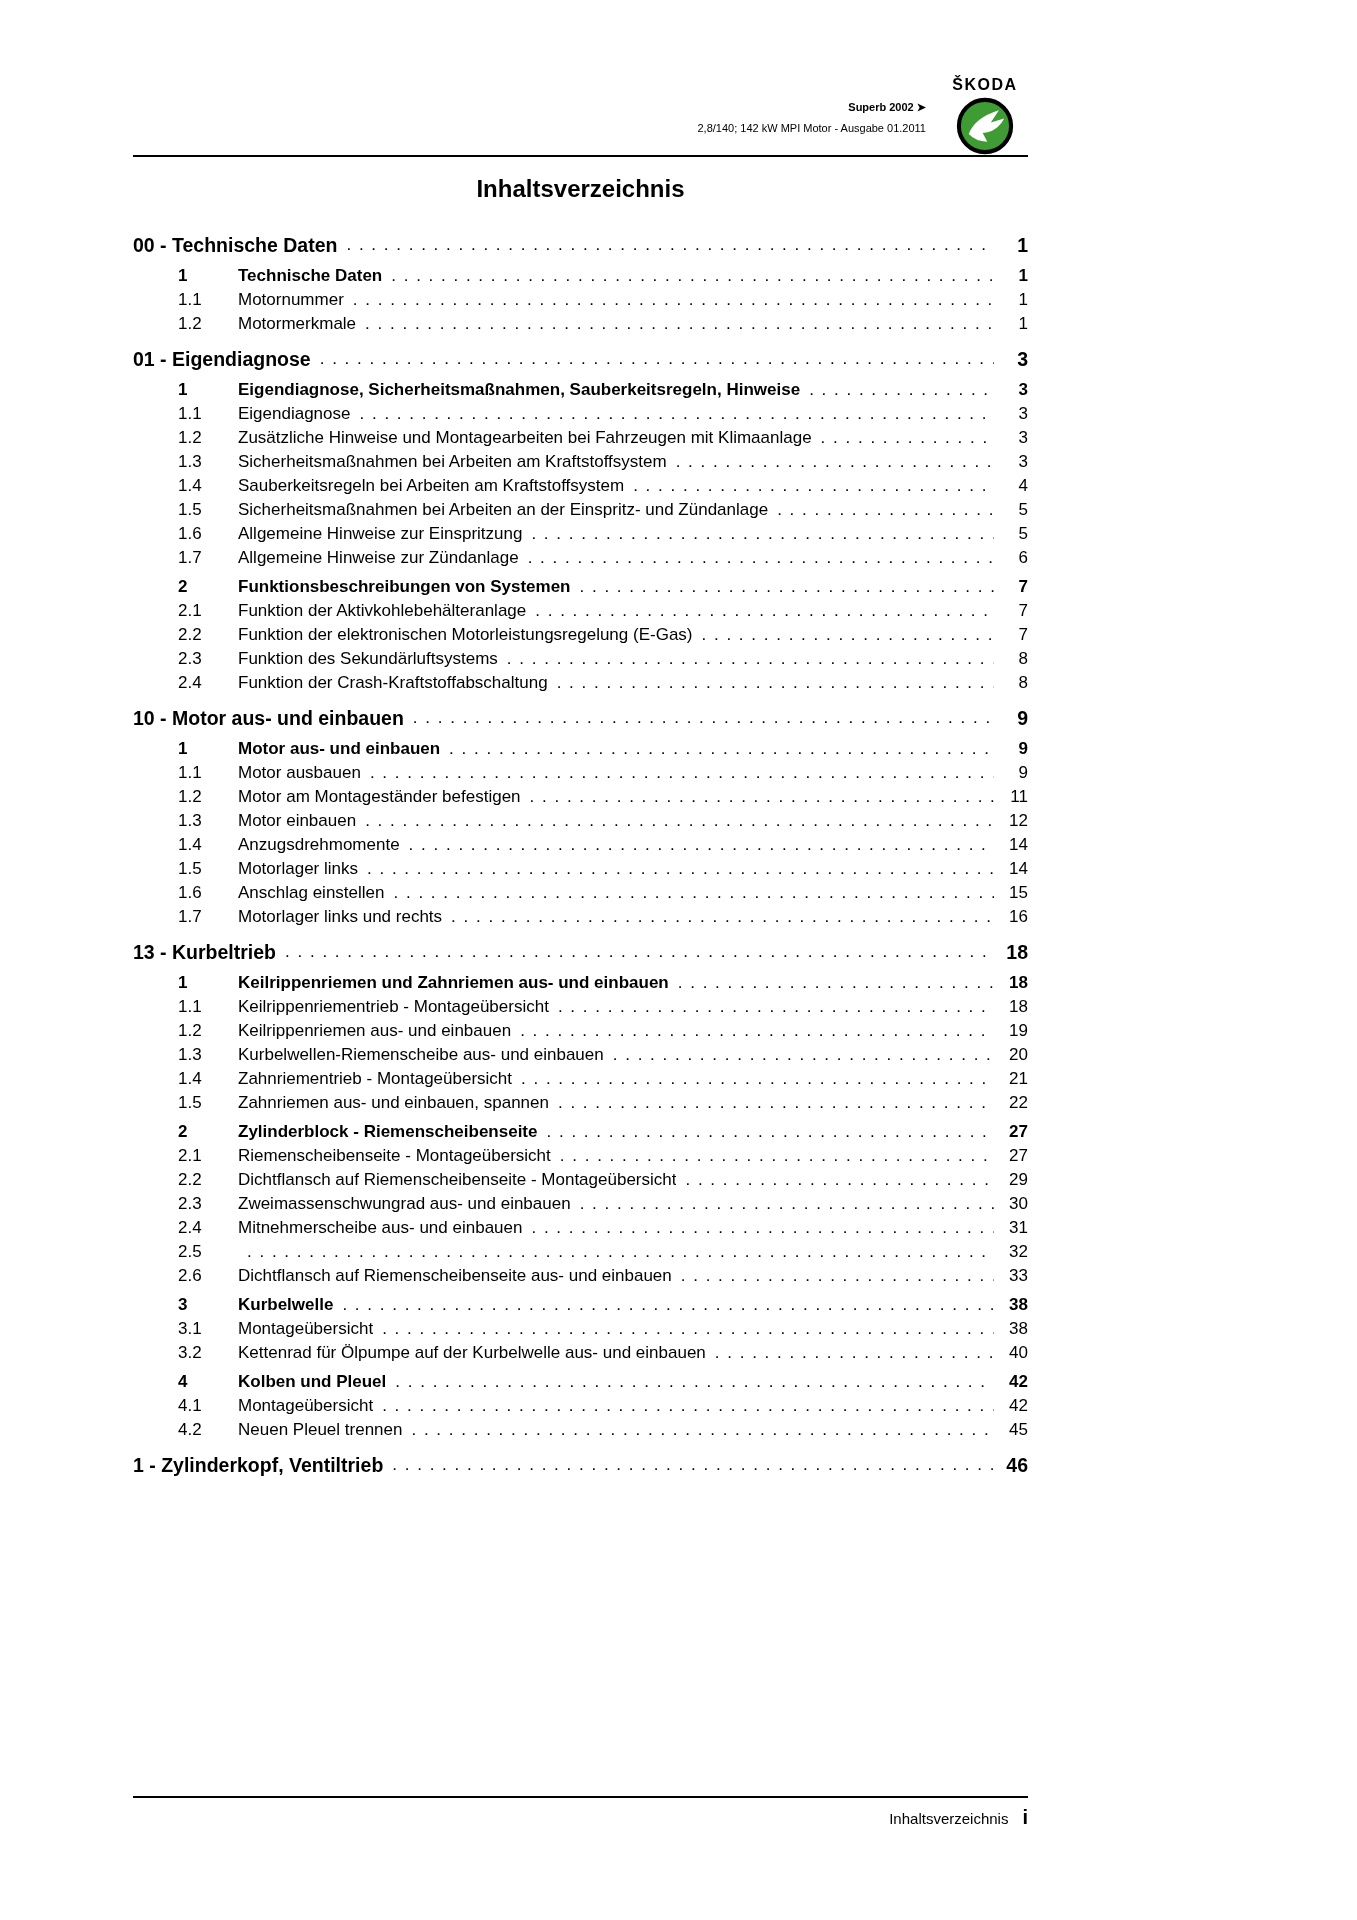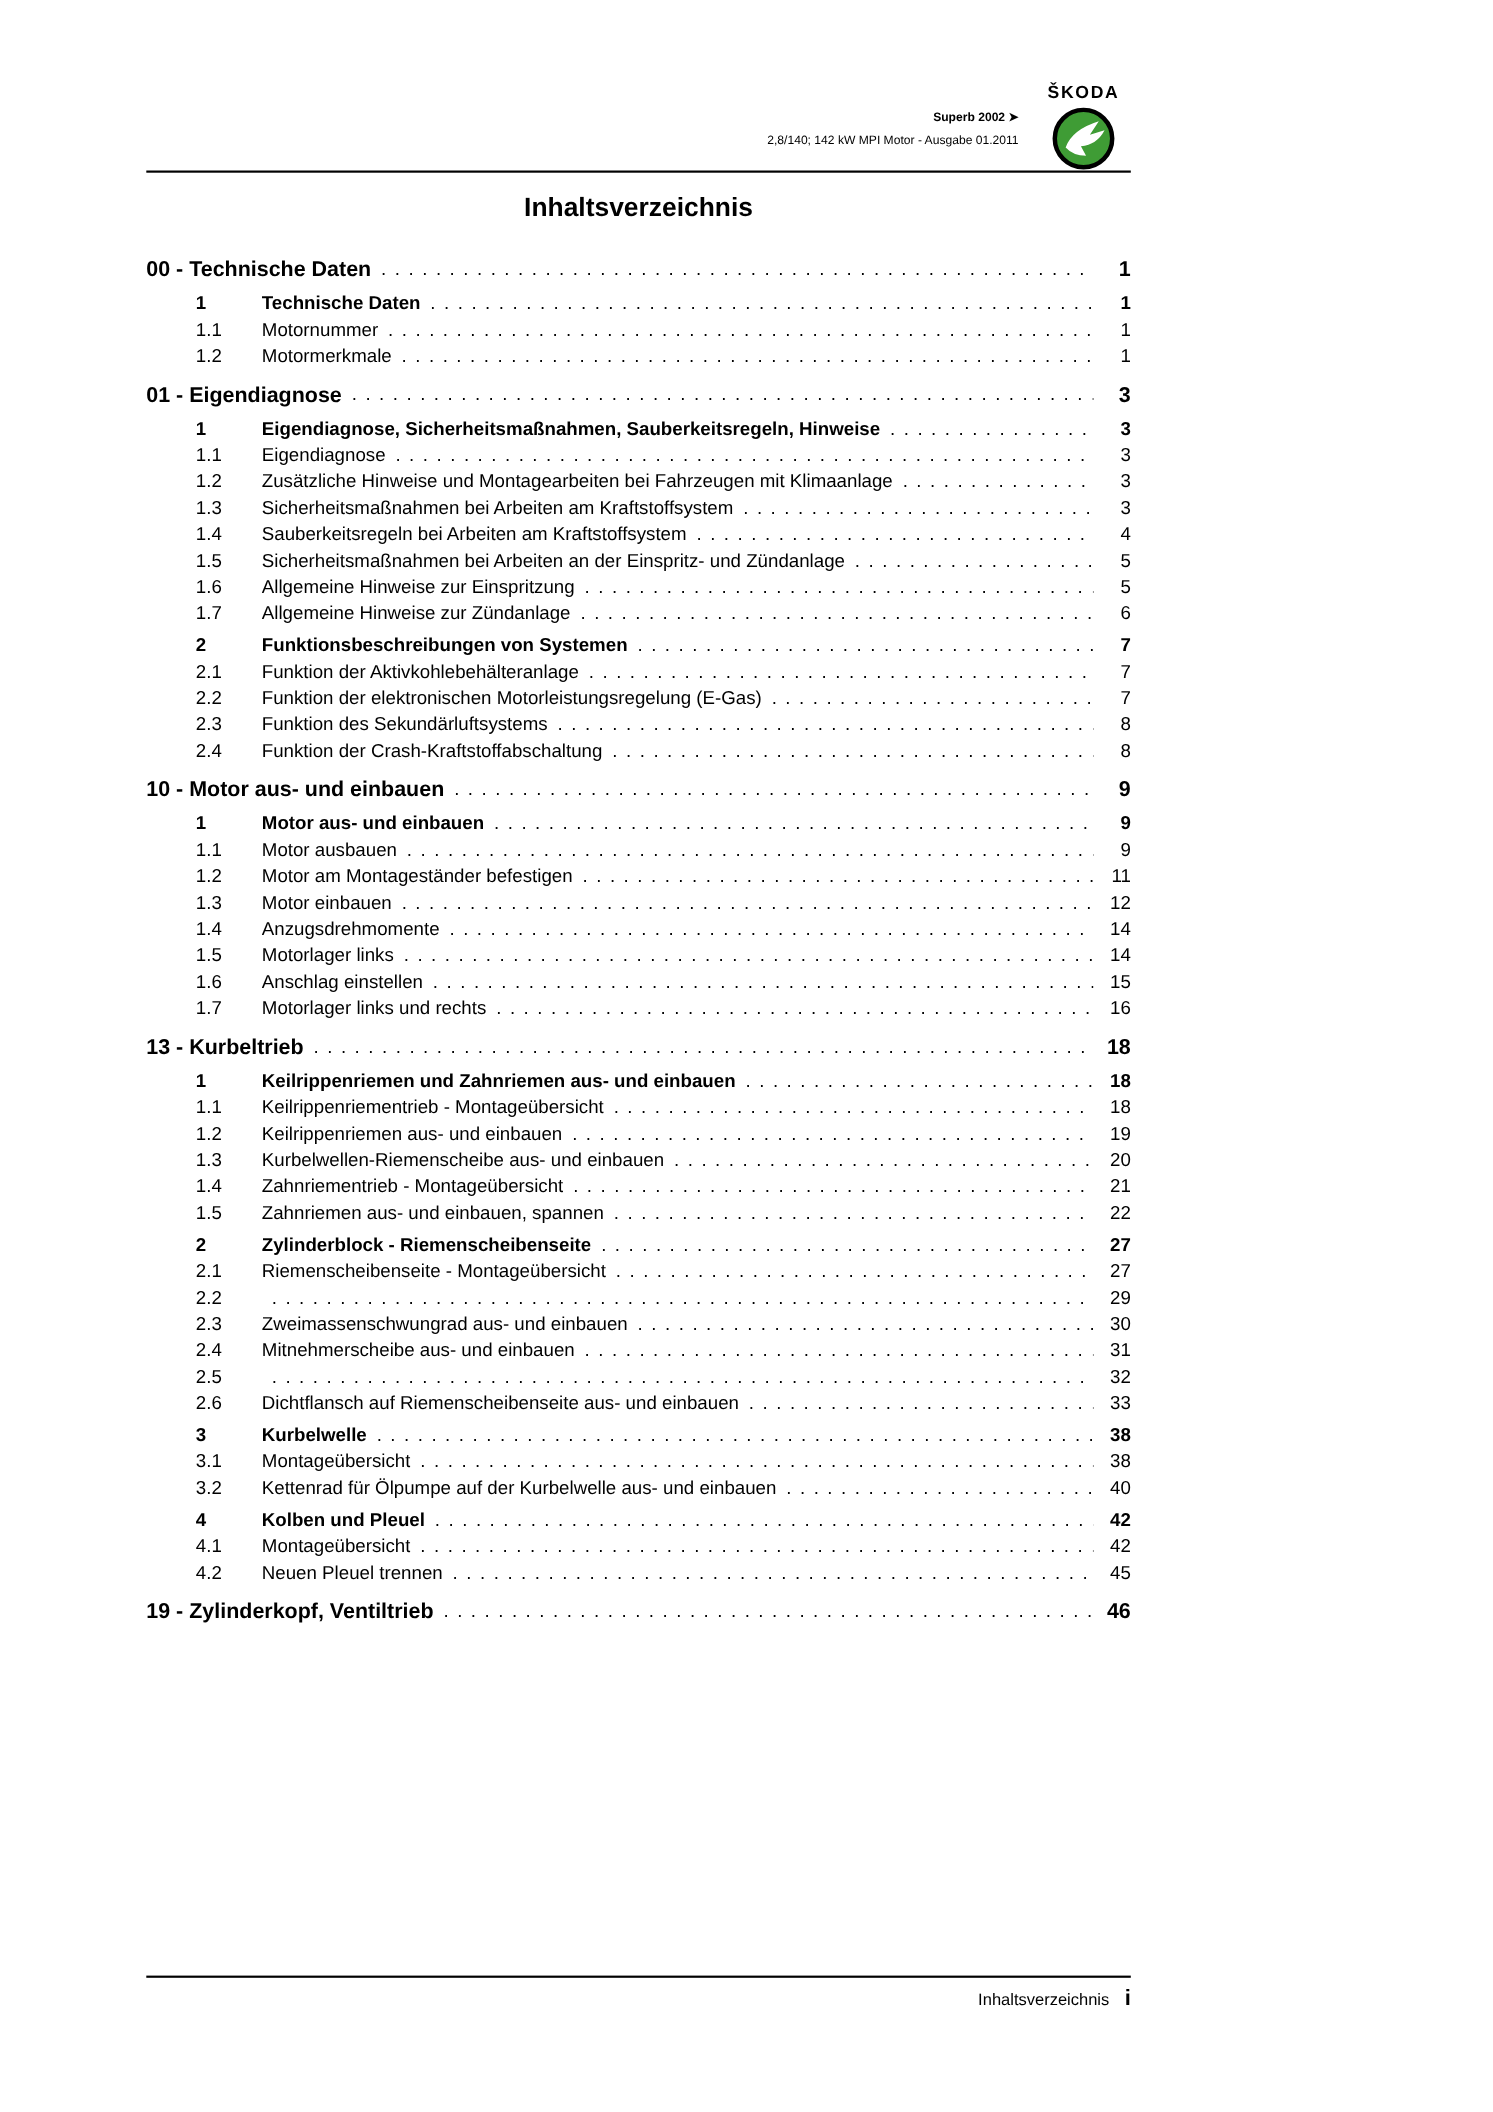--- a/index.html
+++ b/index.html
@@ -383,20 +383,21 @@
 
   <div class="toc-row section">
     <span class="s-num">2.1</span>
     <span class="s-title">Riemenscheibenseite - Montageübersicht</span>
     <span class="leader">. . . . . . . . . . . . . . . . . . . . . . . . . . . . . . . . . . . . . . . . . . . . . . . . . . . . . . . . . . . . . . . . . . . . . . . . . . . . . . . . . . . . . . . . . . . . . . . . . . . . . . . . . . . . . . . . . . . . . . . . . . . . . . . . . . . . . . . . . . . . . . . . . . . . . . . . . . . . . . . . </span>
     <span class="pagecol">27</span>
   </div>
 
   <div class="toc-row section">
     <span class="s-num">2.2</span>
+    <span class="s-title">Dichtflansch auf Riemenscheibenseite - Montageübersicht</span>
     <span class="leader">. . . . . . . . . . . . . . . . . . . . . . . . . . . . . . . . . . . . . . . . . . . . . . . . . . . . . . . . . . . . . . . . . . . . . . . . . . . . . . . . . . . . . . . . . . . . . . . . . . . . . . . . . . . . . . . . . . . . . . . . . . . . . . . . . . . . . . . . . . . . . . . . . . . . . . . . . . . . . . . . </span>
     <span class="pagecol">29</span>
   </div>
 
   <div class="toc-row section">
     <span class="s-num">2.3</span>
     <span class="s-title">Zweimassenschwungrad aus- und einbauen</span>
     <span class="leader">. . . . . . . . . . . . . . . . . . . . . . . . . . . . . . . . . . . . . . . . . . . . . . . . . . . . . . . . . . . . . . . . . . . . . . . . . . . . . . . . . . . . . . . . . . . . . . . . . . . . . . . . . . . . . . . . . . . . . . . . . . . . . . . . . . . . . . . . . . . . . . . . . . . . . . . . . . . . . . . . </span>
     <span class="pagecol">30</span>
   </div>
@@ -457,21 +458,21 @@
   </div>
 
   <div class="toc-row section">
     <span class="s-num">4.2</span>
     <span class="s-title">Neuen Pleuel trennen</span>
     <span class="leader">. . . . . . . . . . . . . . . . . . . . . . . . . . . . . . . . . . . . . . . . . . . . . . . . . . . . . . . . . . . . . . . . . . . . . . . . . . . . . . . . . . . . . . . . . . . . . . . . . . . . . . . . . . . . . . . . . . . . . . . . . . . . . . . . . . . . . . . . . . . . . . . . . . . . . . . . . . . . . . . . </span>
     <span class="pagecol">45</span>
   </div>
 
   <div class="toc-row chapter">
-    <span class="c-label">19 - Zylinderkopf, Ventiltrieb</span>
+    <span class="c-label">1 - Zylinderkopf, Ventiltrieb</span>
     <span class="leader">. . . . . . . . . . . . . . . . . . . . . . . . . . . . . . . . . . . . . . . . . . . . . . . . . . . . . . . . . . . . . . . . . . . . . . . . . . . . . . . . . . . . . . . . . . . . . . . . . . . . . . . . . . . . . . . . . . . . . . . . . . . . . . . . . . . . . . . . . . . . . . . . . . . . . . . . . . . . . . . . </span>
     <span class="pagecol">46</span>
   </div>
 </div>
 
   </div>
 
   <div class="footer-rule"></div>
   <div class="footer-text">
     <span>Inhaltsverzeichnis</span><span class="footer-page">i</span>

